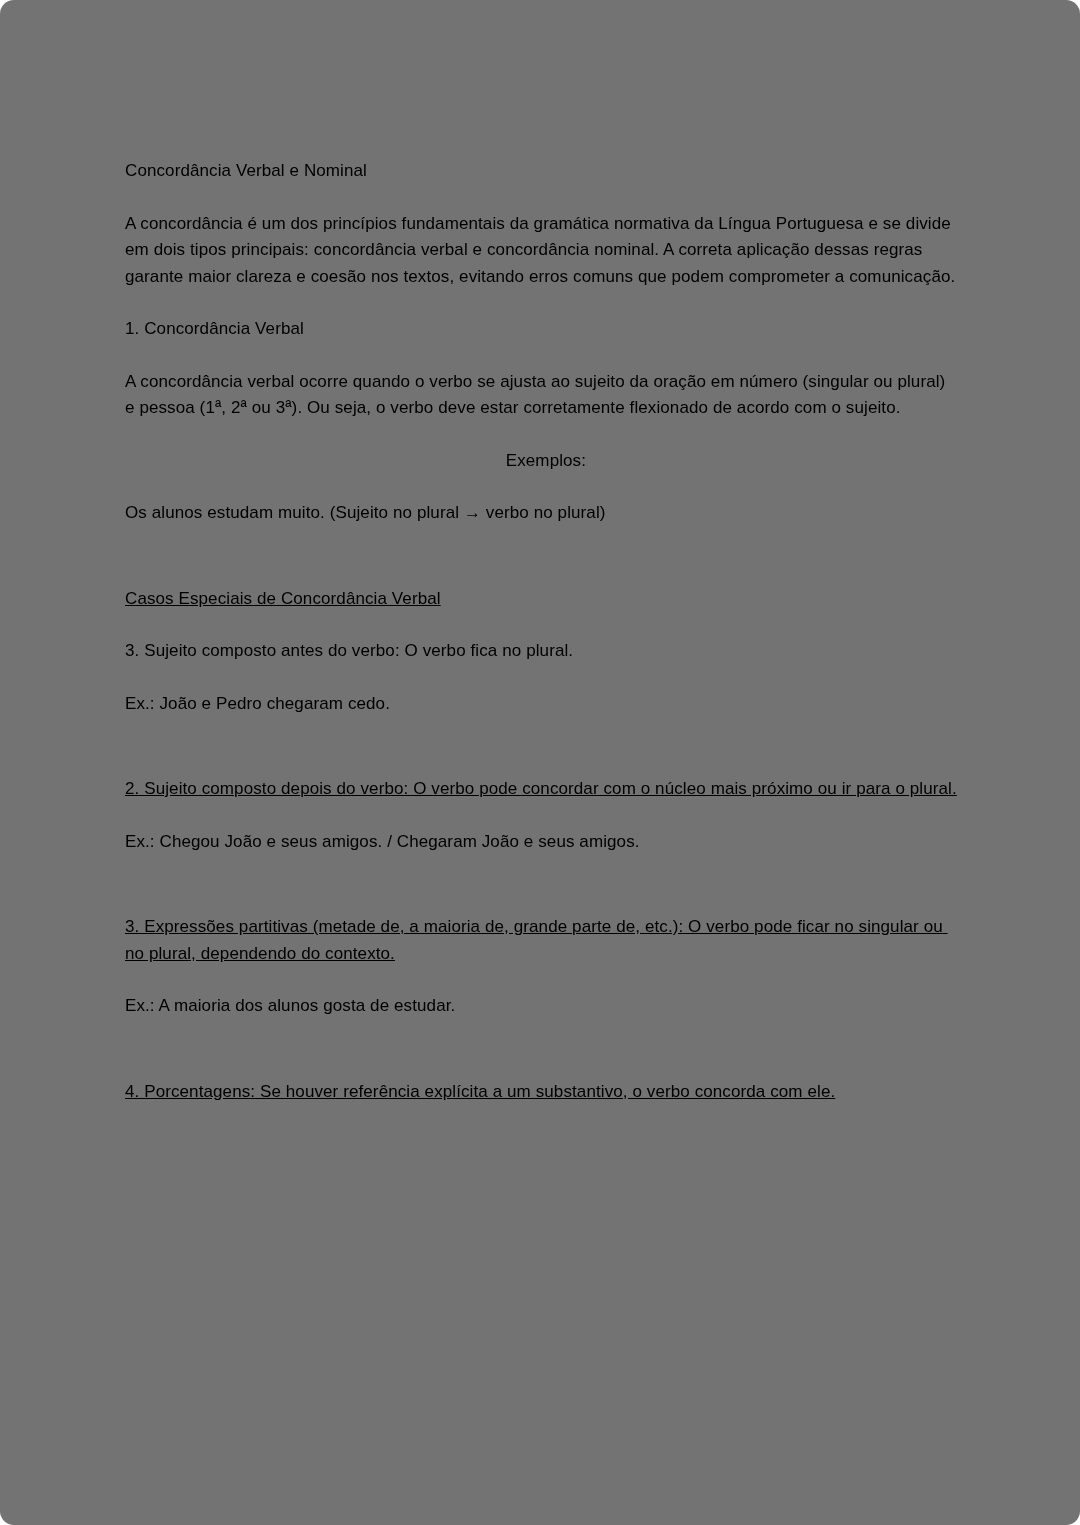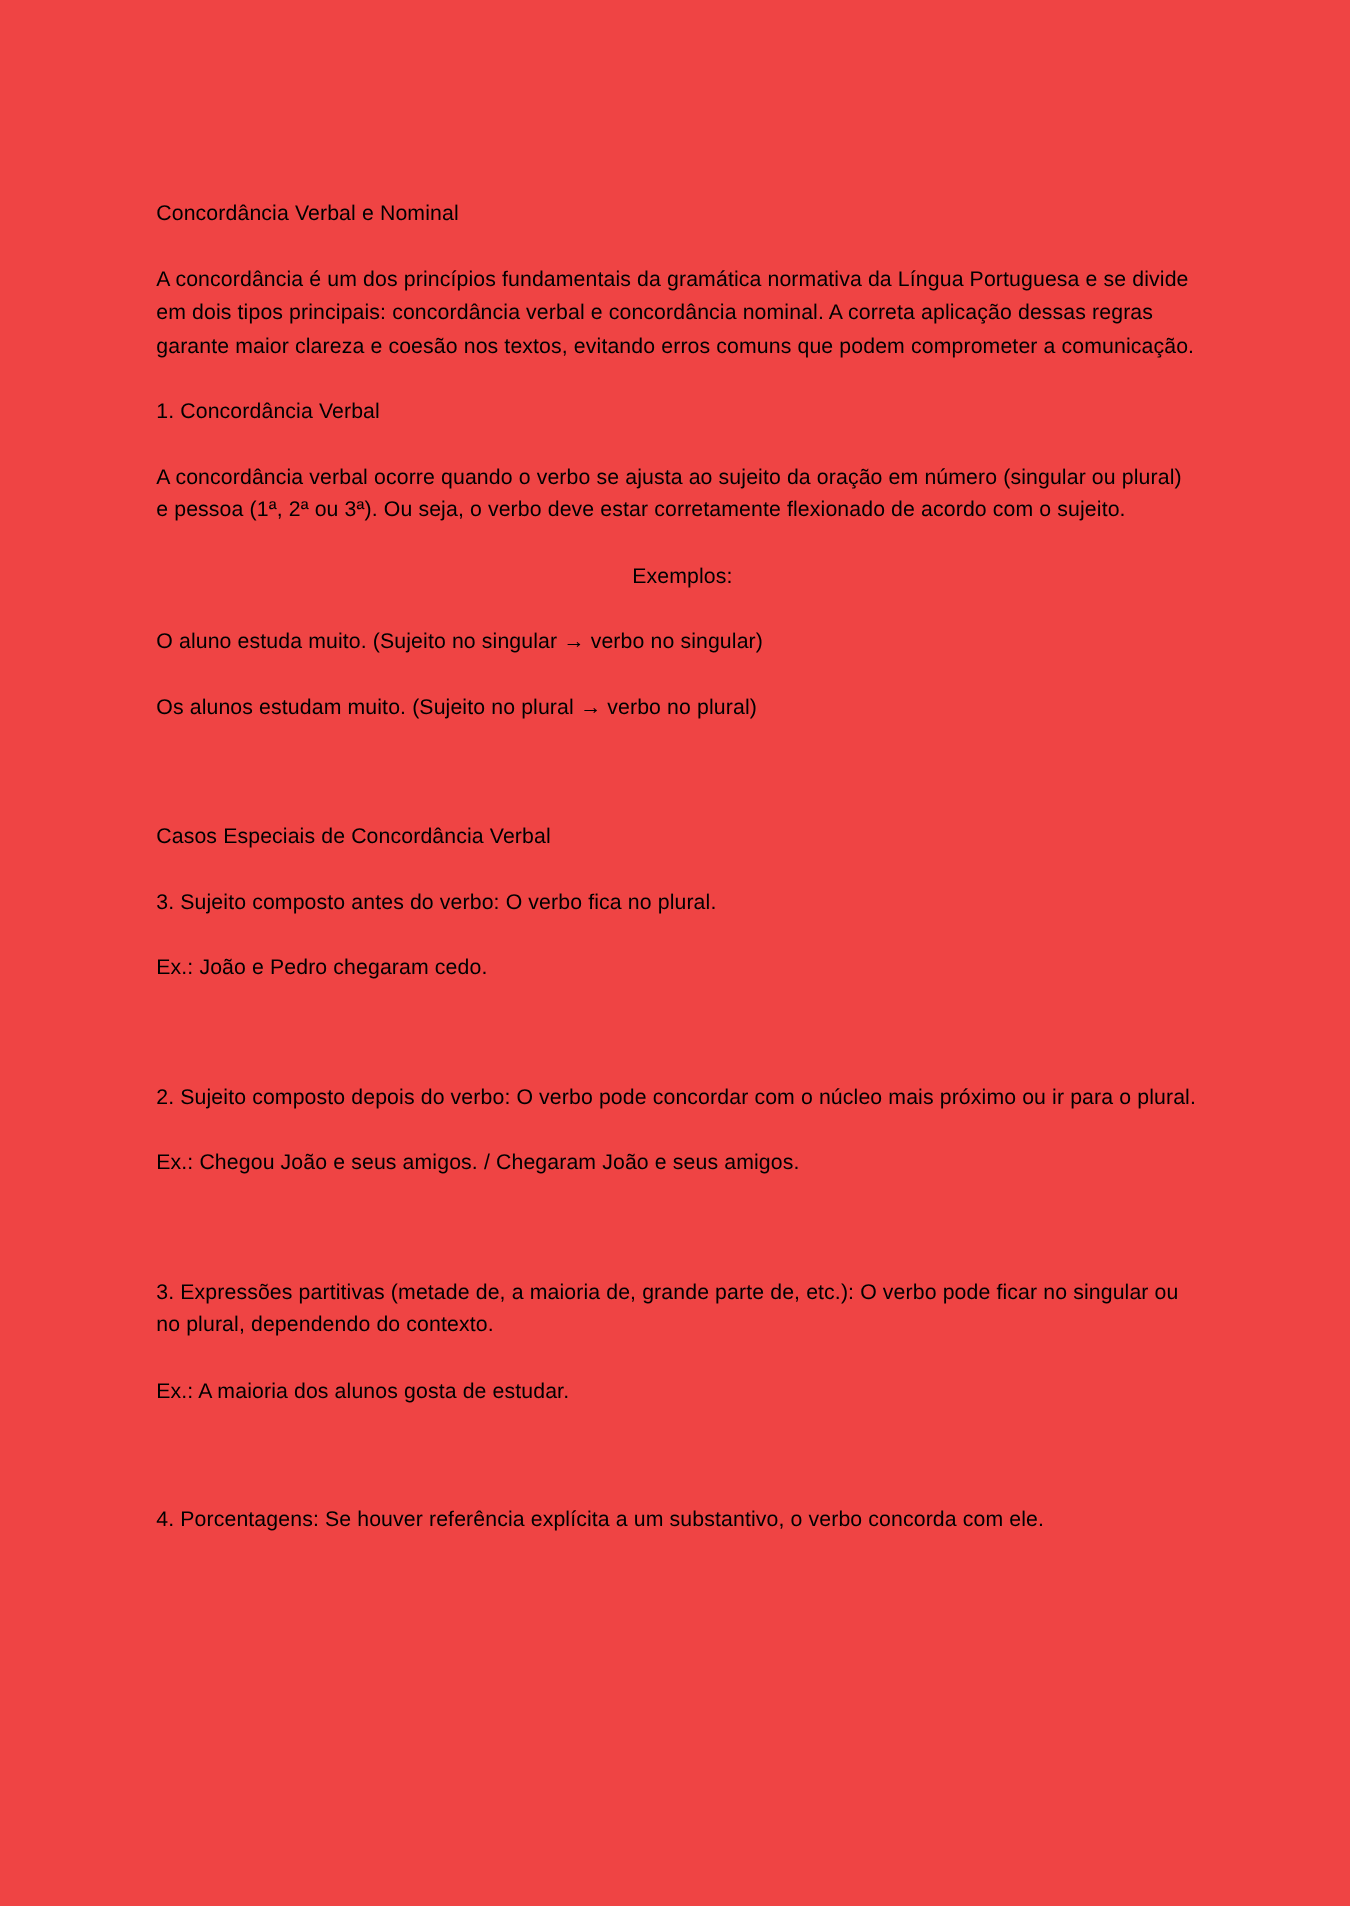--- a/index.html
+++ b/index.html
@@ -12,59 +12,60 @@
     width: 1080px;
     height: 1525px;
     font-family: "Liberation Sans", sans-serif;
     color: #000000;
     -webkit-font-smoothing: antialiased;
   }
   .page {
     position: relative;
     width: 1080px;
     height: 1525px;
-    background: #ef4444;
+    background: #737373;
     box-sizing: border-box;
     overflow: hidden;
+    border-radius: 14px;
   }
   .doc-body {
     position: absolute;
     left: 125px;
     top: 158px;
     width: 832px;
   }
   .para {
     font-size: 17px;
     line-height: 26.5px;
     color: #000000;
     margin: 0 0 26px 0;
     text-align: left;
     white-space: pre-wrap;
     word-spacing: 0px;
     letter-spacing: 0.1px;
   }
   .para.gap-2 {
-    margin-top: 77px;
+    margin-top: 59px;
+    text-decoration: underline;
   }
   .para.indent {
     padding-left: 5px;
     text-align: center;
   }
 </style>
 </head>
 <body>
 
 <div class="page">
   <div class="doc-body">
     <p class="para">Concordância Verbal e Nominal</p>
     <p class="para">A concordância é um dos princípios fundamentais da gramática normativa da Língua Portuguesa e se divide em dois tipos principais: concordância verbal e concordância nominal. A correta aplicação dessas regras garante maior clareza e coesão nos textos, evitando erros comuns que podem comprometer a comunicação.</p>
     <p class="para">1. Concordância Verbal</p>
     <p class="para">A concordância verbal ocorre quando o verbo se ajusta ao sujeito da oração em número (singular ou plural) e pessoa (1ª, 2ª ou 3ª). Ou seja, o verbo deve estar corretamente flexionado de acordo com o sujeito.</p>
     <p class="para indent"> Exemplos:</p>
-    <p class="para">O aluno estuda muito. (Sujeito no singular → verbo no singular)</p>
     <p class="para">Os alunos estudam muito. (Sujeito no plural → verbo no plural)</p>
     <p class="para gap-2">Casos Especiais de Concordância Verbal</p>
     <p class="para">3. Sujeito composto antes do verbo: O verbo fica no plural.</p>
     <p class="para">Ex.: João e Pedro chegaram cedo.</p>
     <p class="para gap-2">2. Sujeito composto depois do verbo: O verbo pode concordar com o núcleo mais próximo ou ir para o plural.</p>
     <p class="para">Ex.: Chegou João e seus amigos. / Chegaram João e seus amigos.</p>
     <p class="para gap-2">3. Expressões partitivas (metade de, a maioria de, grande parte de, etc.): O verbo pode ficar no singular ou no plural, dependendo do contexto.</p>
     <p class="para">Ex.: A maioria dos alunos gosta de estudar.</p>
     <p class="para gap-2">4. Porcentagens: Se houver referência explícita a um substantivo, o verbo concorda com ele.</p>
   </div>

